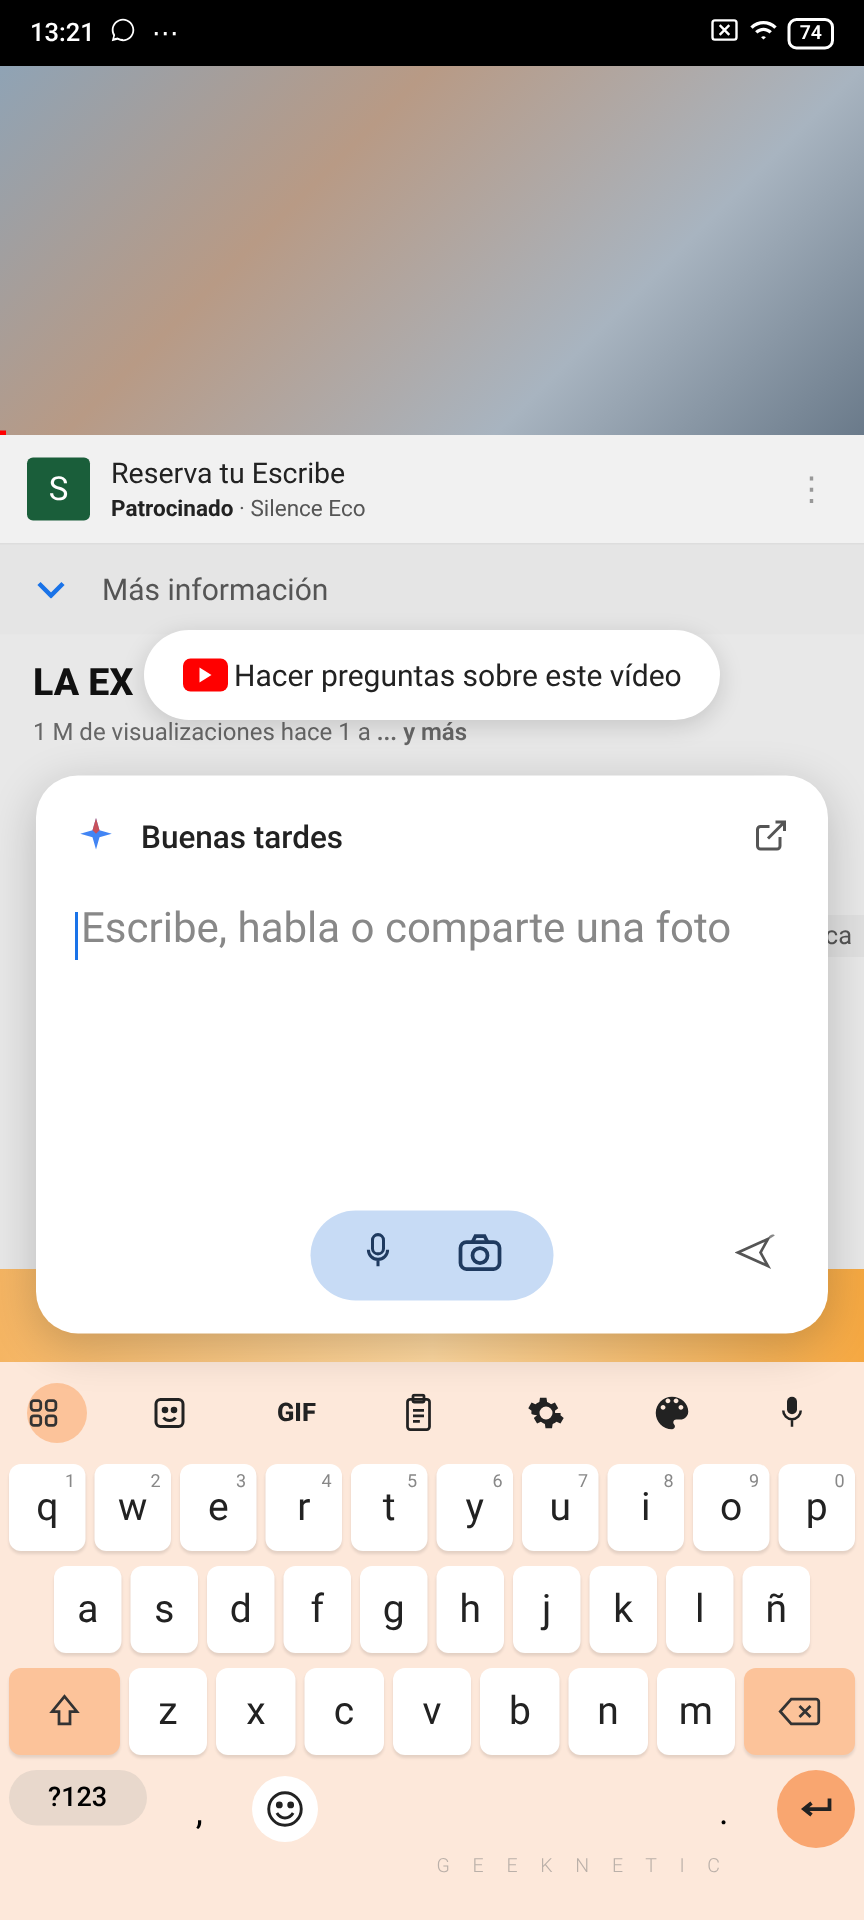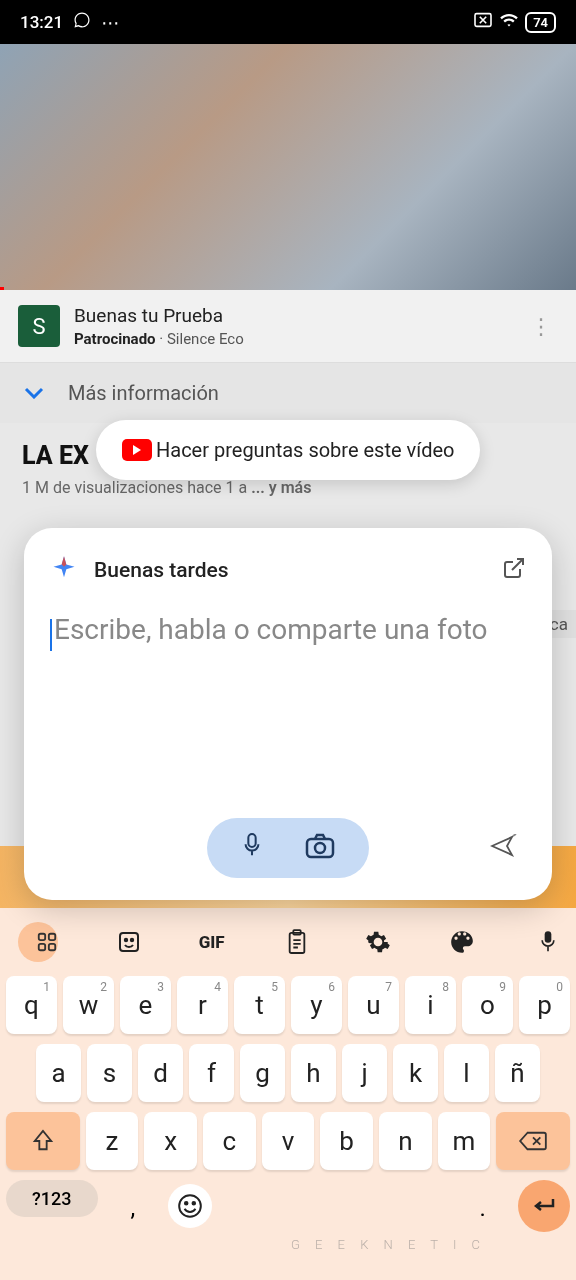--- a/index.html
+++ b/index.html
@@ -31,38 +31,38 @@
 .video-title { font-size: 25px; font-weight: 800; color: #111; }
 .video-meta { font-size: 16px; color: #666; margin-top: 8px; }
 
 .suggestion-pill { position: absolute; top: 420px; left: 96px; background: #fff; border-radius: 32px; padding: 18px 26px; display: flex; align-items: center; gap: 4px; box-shadow: 0 4px 16px rgba(0,0,0,0.15); z-index: 5; }
 .yt-icon { width: 30px; height: 22px; background: #ff0000; border-radius: 5px; display: flex; align-items: center; justify-content: center; }
 .yt-play { width: 0; height: 0; border-left: 8px solid #fff; border-top: 5px solid transparent; border-bottom: 5px solid transparent; }
 .suggestion-text { font-size: 20px; color: #222; }
 
 .sca-text { position: absolute; right: 0; top: 610px; background: #e0e0e0; padding: 4px 8px; font-size: 17px; color: #555; }
 
-.assistant-panel { position: absolute; top: 528px; left: 24px; right: 24px; background: #fff; border-radius: 28px; padding: 26px; box-shadow: 0 8px 32px rgba(0,0,0,0.2); z-index: 10; height: 372px; }
+.assistant-panel { position: absolute; top: 517px; left: 24px; right: 24px; background: #fff; border-radius: 28px; padding: 26px; box-shadow: 0 8px 32px rgba(0,0,0,0.2); z-index: 10; height: 372px; }
 .assistant-header { display: flex; align-items: center; justify-content: space-between; margin-bottom: 24px; }
 .assistant-header-left { display: flex; align-items: center; gap: 16px; }
 .sparkle-icon { width: 28px; height: 28px; }
 .greeting { font-size: 21px; color: #222; font-weight: 500; }
 .open-icon { color: #555; }
 .input-area { position: relative; }
 .input-placeholder { font-size: 28px; color: #888; line-height: 1.4; }
 .cursor { display: inline-block; width: 2px; height: 32px; background: #1a73e8; margin-right: 2px; vertical-align: middle; }
 .assistant-actions { position: absolute; bottom: 22px; left: 0; right: 0; display: flex; align-items: center; justify-content: center; padding: 0 26px; }
 .action-pill { background: #c7dbf5; border-radius: 32px; padding: 14px 34px; display: flex; align-items: center; gap: 42px; }
 .send-icon { position: absolute; right: 34px; color: #555; }
 
 .orange-strip { position: absolute; top: 846px; left: 0; right: 0; height: 62px; background: linear-gradient(90deg, #f5b563 0%, #ffd9a0 50%, #f5a842 100%); }
 
 .keyboard { position: absolute; bottom: 0; left: 0; right: 0; background: #fde8da; height: 372px; }
 .kb-toolbar { display: flex; align-items: center; justify-content: space-between; padding: 14px 18px; }
-.kb-tool { width: 40px; height: 40px; display: flex; align-items: center; justify-content: flex-end; color: #222; }
+.kb-tool { width: 40px; height: 40px; display: flex; align-items: center; justify-content: flex-start; color: #222; }
 .kb-tool.active { background: #fcc39a; border-radius: 50%; }
 .gif-text { font-weight: 800; font-size: 17px; }
 
 .kb-rows { padding: 0 6px; }
 .kb-row { display: flex; justify-content: center; gap: 6px; margin-bottom: 10px; }
 .key { background: #fff; border-radius: 8px; flex: 1; height: 58px; display: flex; align-items: center; justify-content: center; font-size: 26px; color: #222; position: relative; box-shadow: 0 2px 2px rgba(0,0,0,0.1); }
 .key-num { position: absolute; top: 4px; right: 7px; font-size: 12px; color: #888; }
 .key.special { background: #fcc39a; }
 .key.wide { flex: 1.4; }
 .key.backspace { flex: 1.4; }
@@ -109,21 +109,21 @@
 </div>
 
 <div class="video-area">
   <div class="red-progress"></div>
 </div>
 
 <div class="content-overlay">
   <div class="ad-card">
     <div class="ad-avatar">S</div>
     <div class="ad-text">
-      <div class="ad-title">Buenas tu Prueba</div>
+      <div class="ad-title">Reserva tu Escribe</div>
       <div class="ad-sub">
         <strong>Patrocinado</strong> · <span>Silence Eco</span>
       </div>
     </div>
     <div class="ad-more">⋮</div>
   </div>
 
   <div class="more-info">
     <span class="chevron-down">
       <svg width="20" height="12" viewBox="0 0 20 12" fill="none" stroke="#1a73e8" stroke-width="3">

